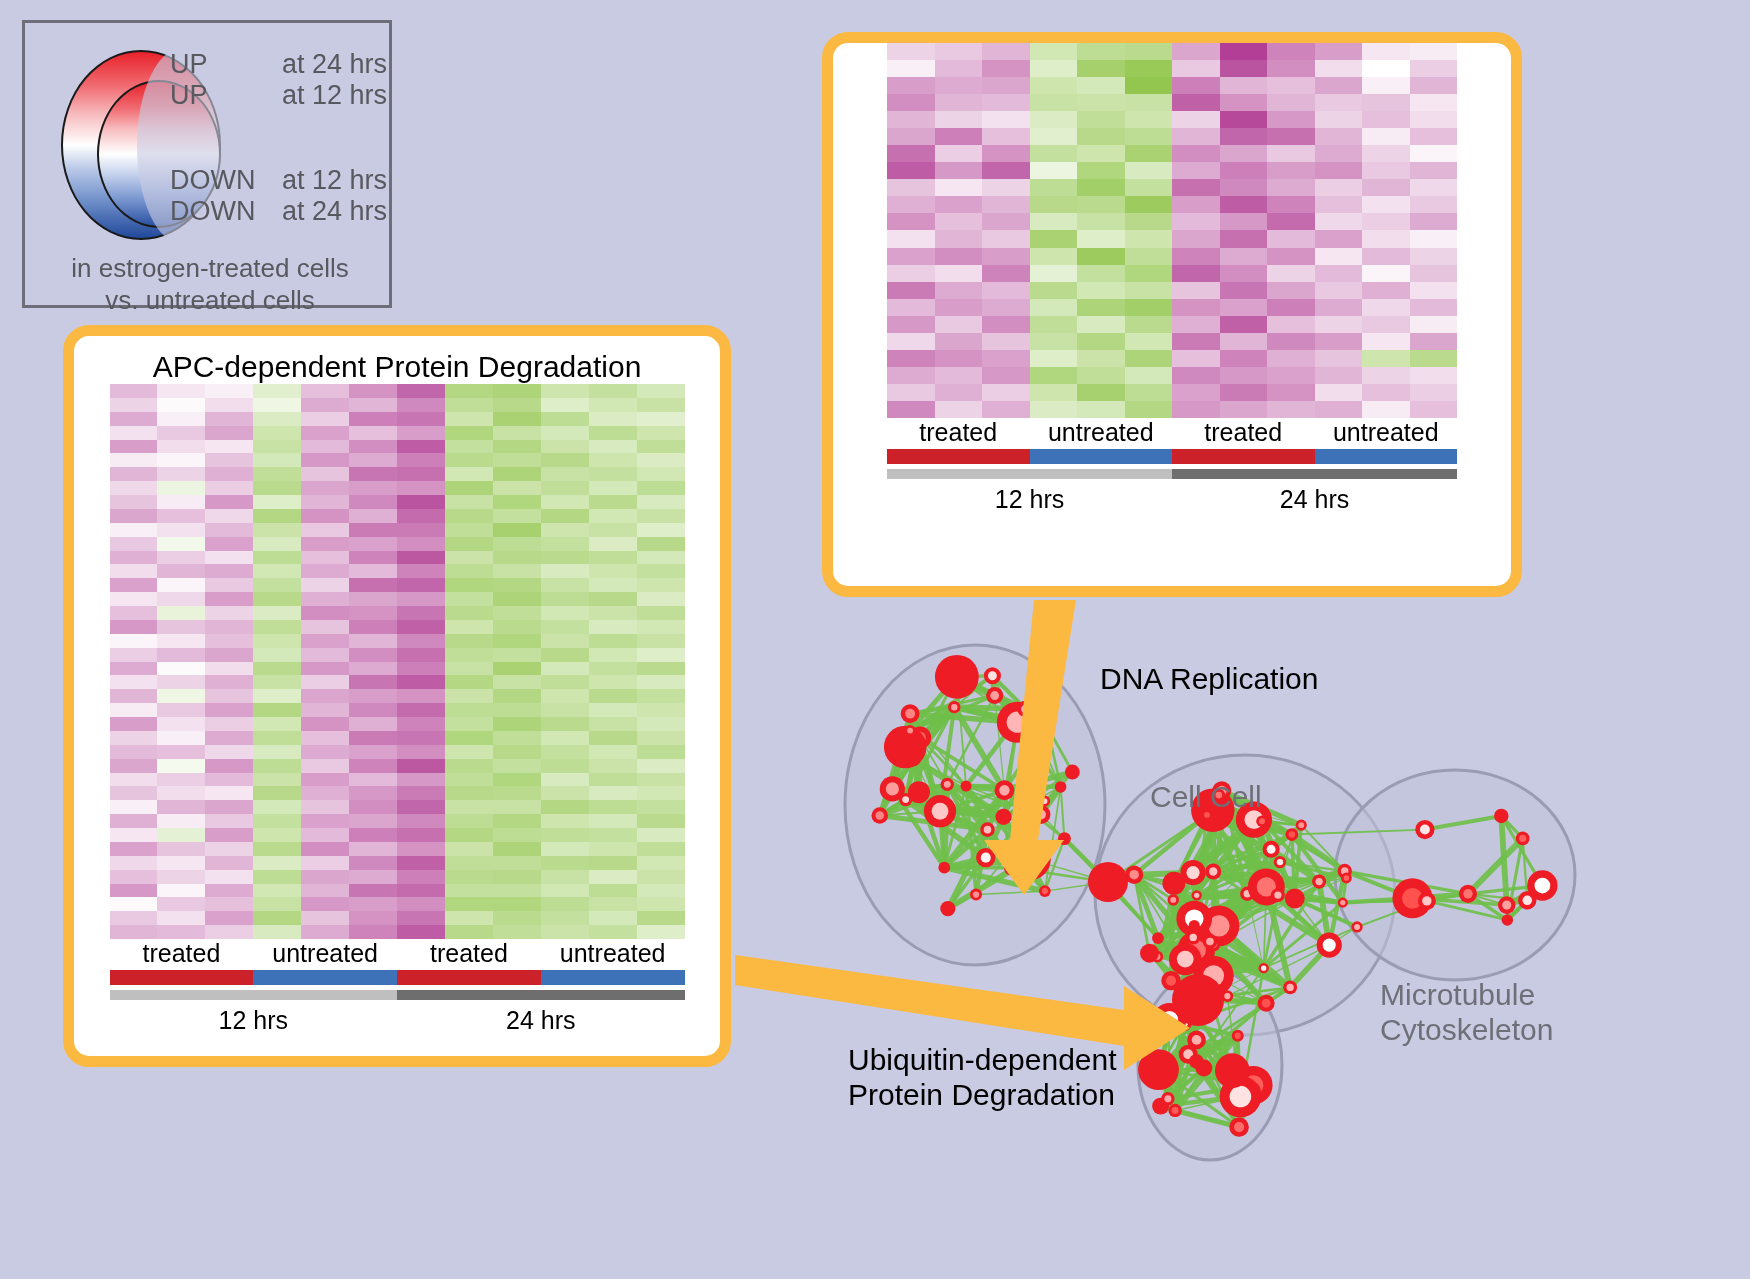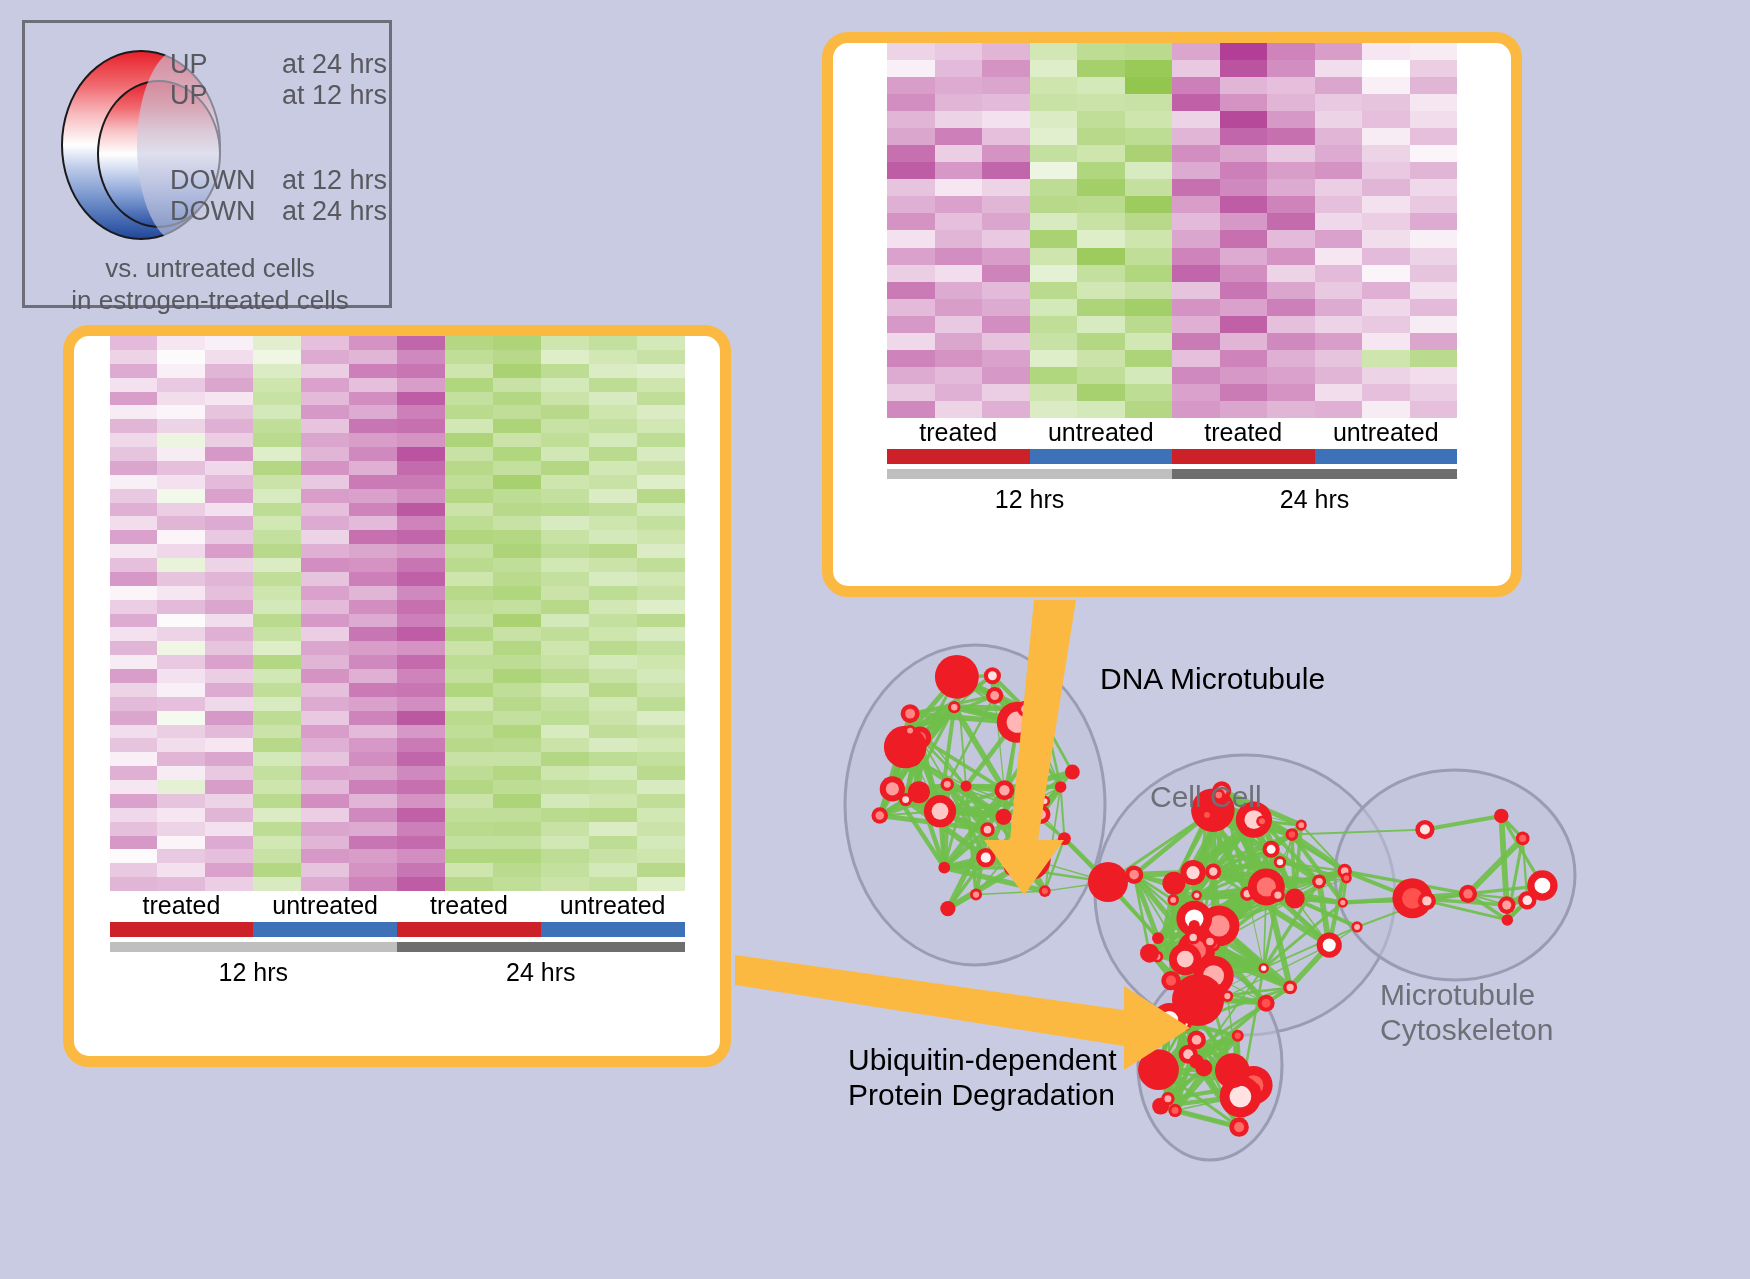--- a/index.html
+++ b/index.html
@@ -90,22 +90,22 @@
       <div class="lrow" style="margin-top:54px">
           <span class="k">DOWN</span>
           <span>at 12 hrs</span>
         </div>
       <div class="lrow">
           <span class="k">DOWN</span>
           <span>at 24 hrs</span>
         </div>
     </div>
     <div class="lcap">
+      <div>in estrogen-treated cells</div>
       <div>vs. untreated cells</div>
-      <div>in estrogen-treated cells</div>
     </div>
   </div>
 
 
   <div class="panel" id="panel-rf">
     <div class="hm" id="hm-rf" style="grid-template-columns: repeat(12, 1fr); grid-template-rows: repeat(22, 1fr); width: 570px; height: 375px;">
         <div style="background:rgb(237,211,230)"></div>
         <div style="background:rgb(233,201,225)"></div>
         <div style="background:rgb(225,181,214)"></div>
         <div style="background:rgb(209,231,180)"></div>
@@ -388,20 +388,21 @@
         <div style="background: rgb(110, 110, 110);"></div>
       </div>
       <div class="hrow">
         <div class="hl">12 hrs</div>
         <div class="hl">24 hrs</div>
       </div>
     </div>
   </div>
 
   <div class="panel" id="panel-apc">
+    <h2 class="panel-title">APC-dependent Protein Degradation</h2>
     <div class="hm" id="hm-apc" style="grid-template-columns: repeat(12, 1fr); grid-template-rows: repeat(40, 1fr); width: 575px; height: 555px;">
         <div style="background:rgb(227,186,217)"></div>
         <div style="background:rgb(245,230,241)"></div>
         <div style="background:rgb(249,240,247)"></div>
         <div style="background:rgb(226,239,207)"></div>
         <div style="background:rgb(229,191,220)"></div>
         <div style="background:rgb(212,147,195)"></div>
         <div style="background:rgb(194,102,171)"></div>
         <div style="background:rgb(180,215,131)"></div>
         <div style="background:rgb(173,212,121)"></div>
@@ -1863,21 +1864,21 @@
         <circle cx="447.7342221510005" cy="425.75167921180787" r="3.127009003947959" fill="rgb(255,83,80)"></circle>
       </g>
       <g>
         <circle cx="318" cy="272" r="20" fill="#ee1c25"></circle>
       </g>
       <g>
         <circle cx="408" cy="390" r="26" fill="#ee1c25"></circle>
       </g>
     </svg>
 
-  <div class="netlabel" id="lbl-dna">DNA Microtubule</div>
+  <div class="netlabel" id="lbl-dna">DNA Replication</div>
   <div class="netlabel" id="lbl-cc">Cell Cell</div>
   <div class="netlabel" id="lbl-ub">Ubiquitin-dependent
 Protein Degradation</div>
   <div class="netlabel" id="lbl-mt">Microtubule
 Cytoskeleton</div>
 
   <svg id="arrows" style="position:absolute;left:0;top:0;width:1750px;height:1279px;pointer-events:none" viewBox="0 0 1750 1279">
     <polygon fill="#fbb942" points="1034,600 1076,600 1038,840 1064,840 1024,895 984,840 1010,840"></polygon>
     <polygon fill="#fbb942" points="735,955 1124,1010 1124,986 1190,1028 1124,1070 1124,1046 735,985"></polygon>
   </svg>

